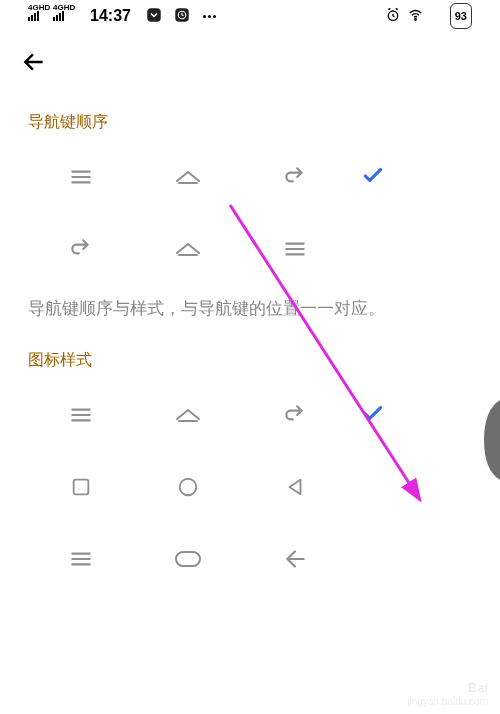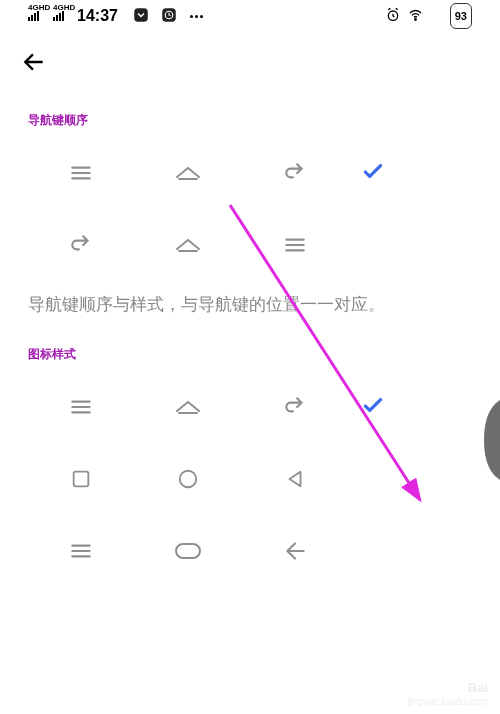--- a/index.html
+++ b/index.html
@@ -20,37 +20,36 @@
       font-size: 14px;
       font-weight: 600;
       color: #000;
     }
     .status-left { display: flex; align-items: center; gap: 10px; }
     .status-right { margin-left: auto; display: flex; align-items: center; gap: 6px; }
     .signal-group { display: flex; align-items: flex-end; gap: 2px; position: relative; }
     .sig-label { font-size: 8px; position: absolute; top: -8px; left: 0; font-weight: 700; }
     .bars { display: flex; align-items: flex-end; gap: 1px; }
     .bar { width: 2px; background: #000; }
-    .clock { font-size: 16px; margin-left: 3px; font-weight: 600; }
+    .clock { font-size: 16px; margin-left: 16px; font-weight: 600; }
     .dots { display: flex; gap: 2px; margin-left: 2px; }
     .dot { width: 3px; height: 3px; background: #000; border-radius: 50%; }
     .battery-box { border: 1.5px solid #333; border-radius: 6px; padding: 12px 4px; font-size: 11px; font-weight: 600; height: 24px; display: flex; align-items: center; margin-left: 20px; }
     .header {
       display: flex;
       align-items: center;
       padding: 16px 20px 12px 20px;
       gap: 12px;
     }
     .back-arrow { width: 28px; height: 28px; display: flex; align-items: center; justify-content: center; }
     .title { font-size: 21px; font-weight: 600; color: #000; }
     .section-label {
-      color: #a21caf;
-      font-size: 12px;
+      color: #a16207;
+      font-size: 16px;
       padding: 24px 28px 8px 28px;
-      font-weight: bold;
     }
     .option-row {
       display: flex;
       align-items: center;
       padding: 20px 28px;
     }
     .icon-triple {
       flex: 1;
       display: flex;
       justify-content: space-around;

